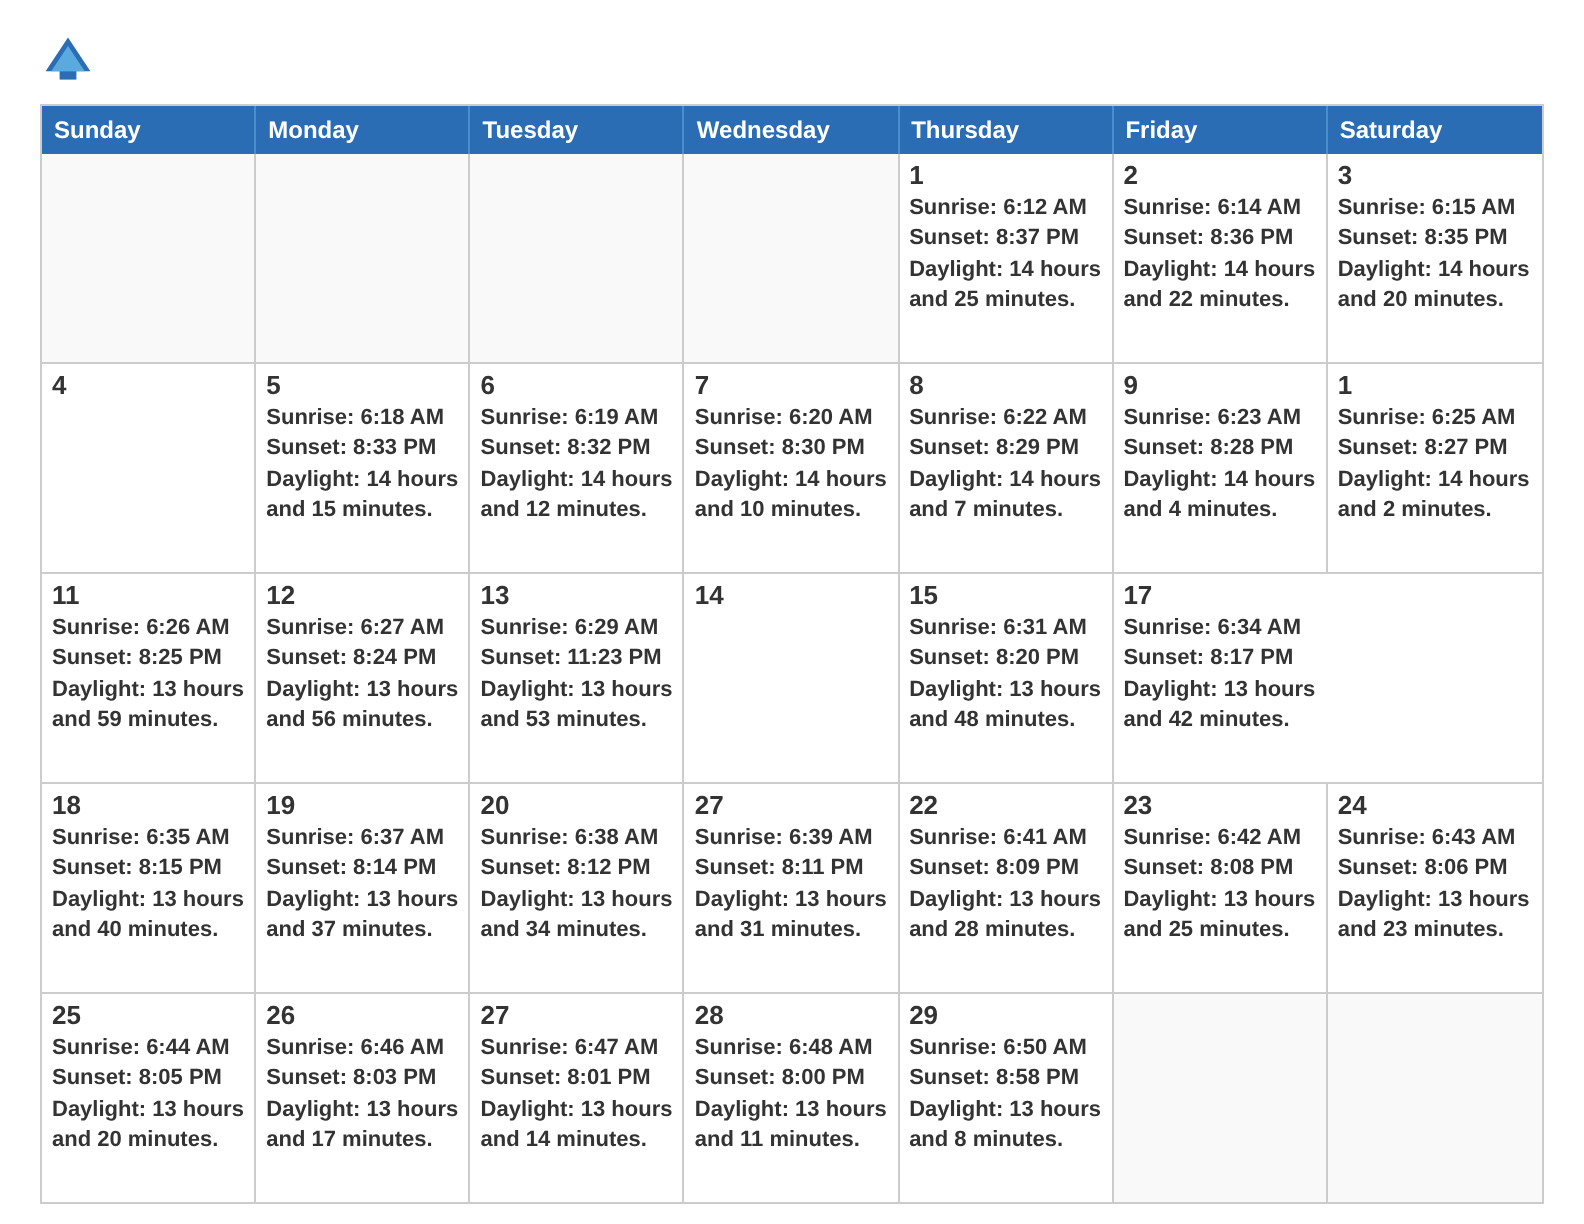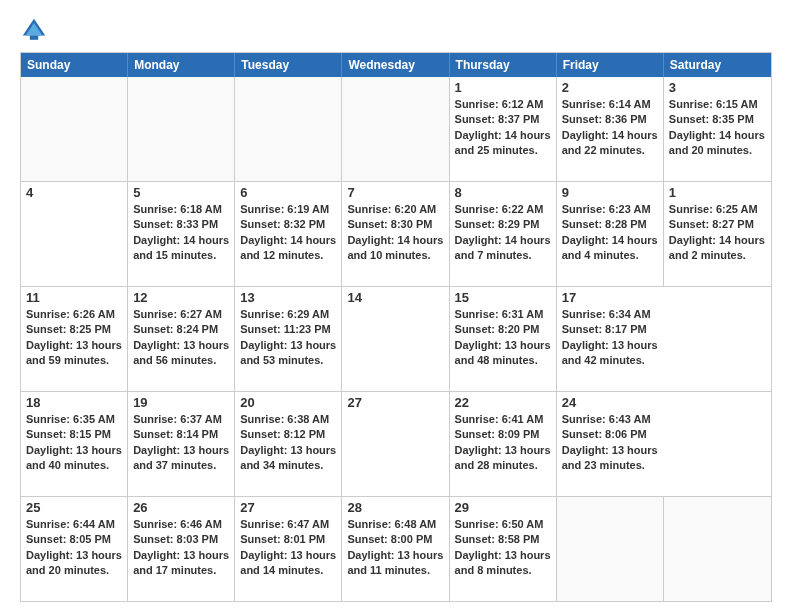--- a/index.html
+++ b/index.html
@@ -254,26 +254,35 @@
 Daylight: 13 hours and 37 minutes.</div>
           </div>
           <div class="cal-cell">
             <span class="day-num">20</span>
             <div class="cell-info">Sunrise: 6:38 AM
 Sunset: 8:12 PM
 Daylight: 13 hours and 34 minutes.</div>
           </div>
           <div class="cal-cell">
             <span class="day-num">27</span>
+            <div class="cell-info">Sunrise: 6:39 AM
+Sunset: 8:11 PM
+Daylight: 13 hours and 31 minutes.</div>
           </div>
           <div class="cal-cell">
             <span class="day-num">22</span>
             <div class="cell-info">Sunrise: 6:41 AM
 Sunset: 8:09 PM
 Daylight: 13 hours and 28 minutes.</div>
+          </div>
+          <div class="cal-cell">
+            <span class="day-num">23</span>
+            <div class="cell-info">Sunrise: 6:42 AM
+Sunset: 8:08 PM
+Daylight: 13 hours and 25 minutes.</div>
           </div>
           <div class="cal-cell">
             <span class="day-num">24</span>
             <div class="cell-info">Sunrise: 6:43 AM
 Sunset: 8:06 PM
 Daylight: 13 hours and 23 minutes.</div>
           </div>
         </div>
         <div class="cal-row">
           <div class="cal-cell">

